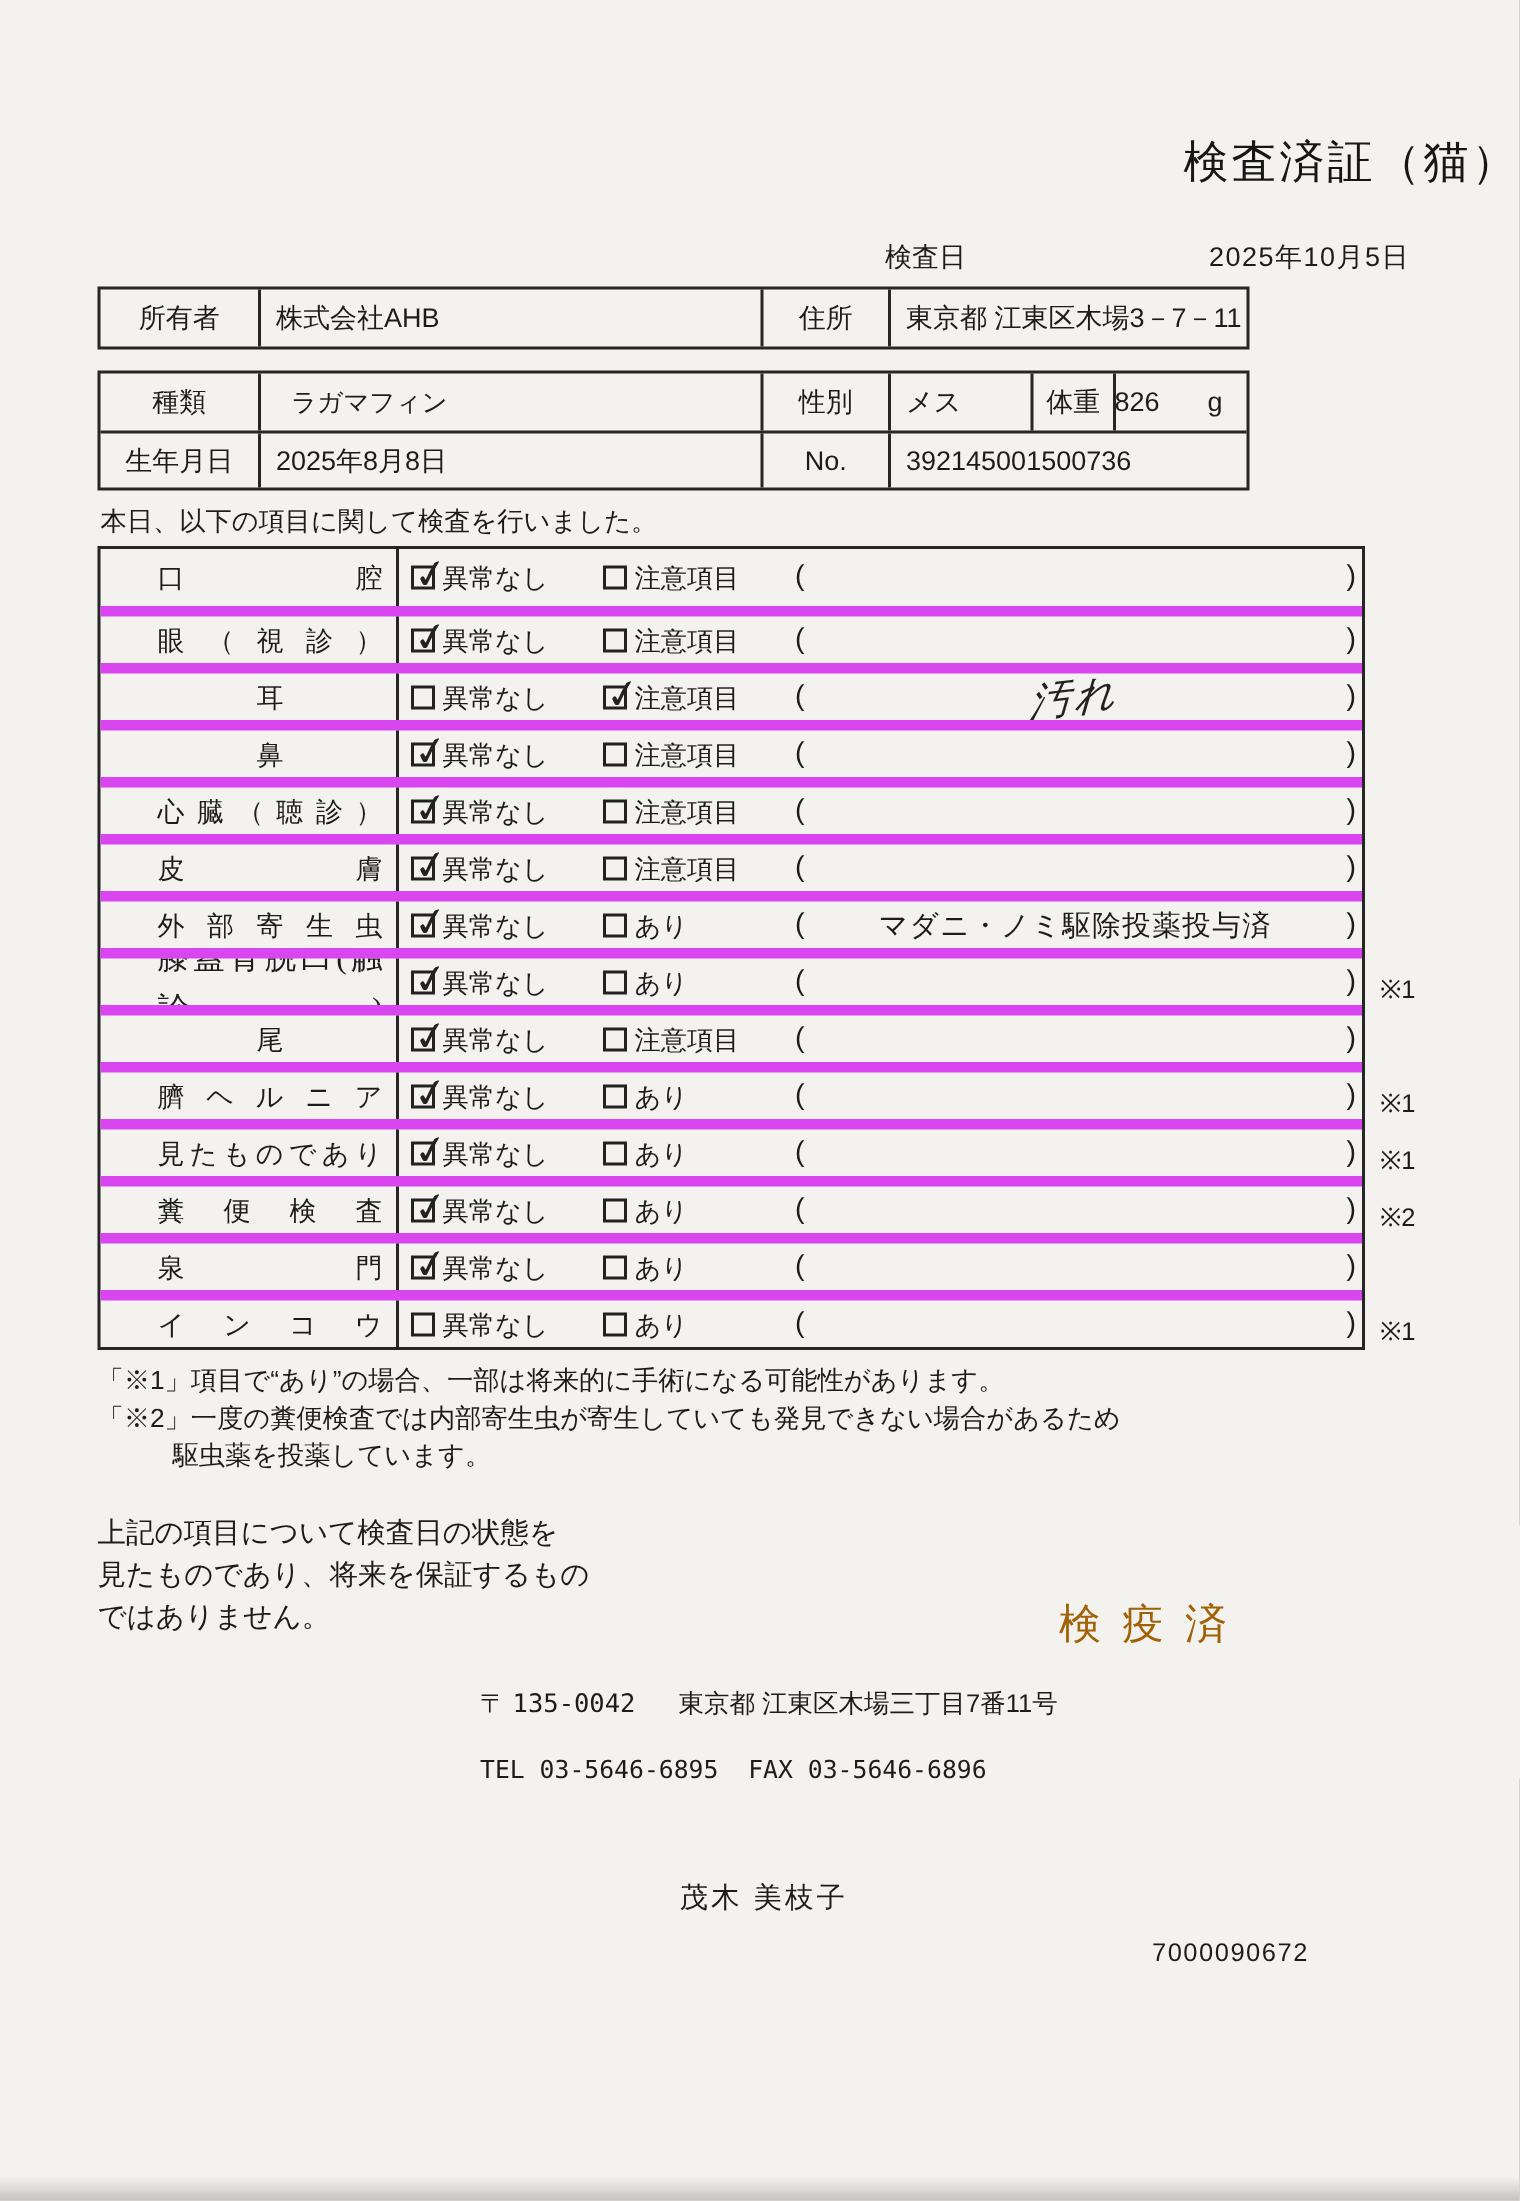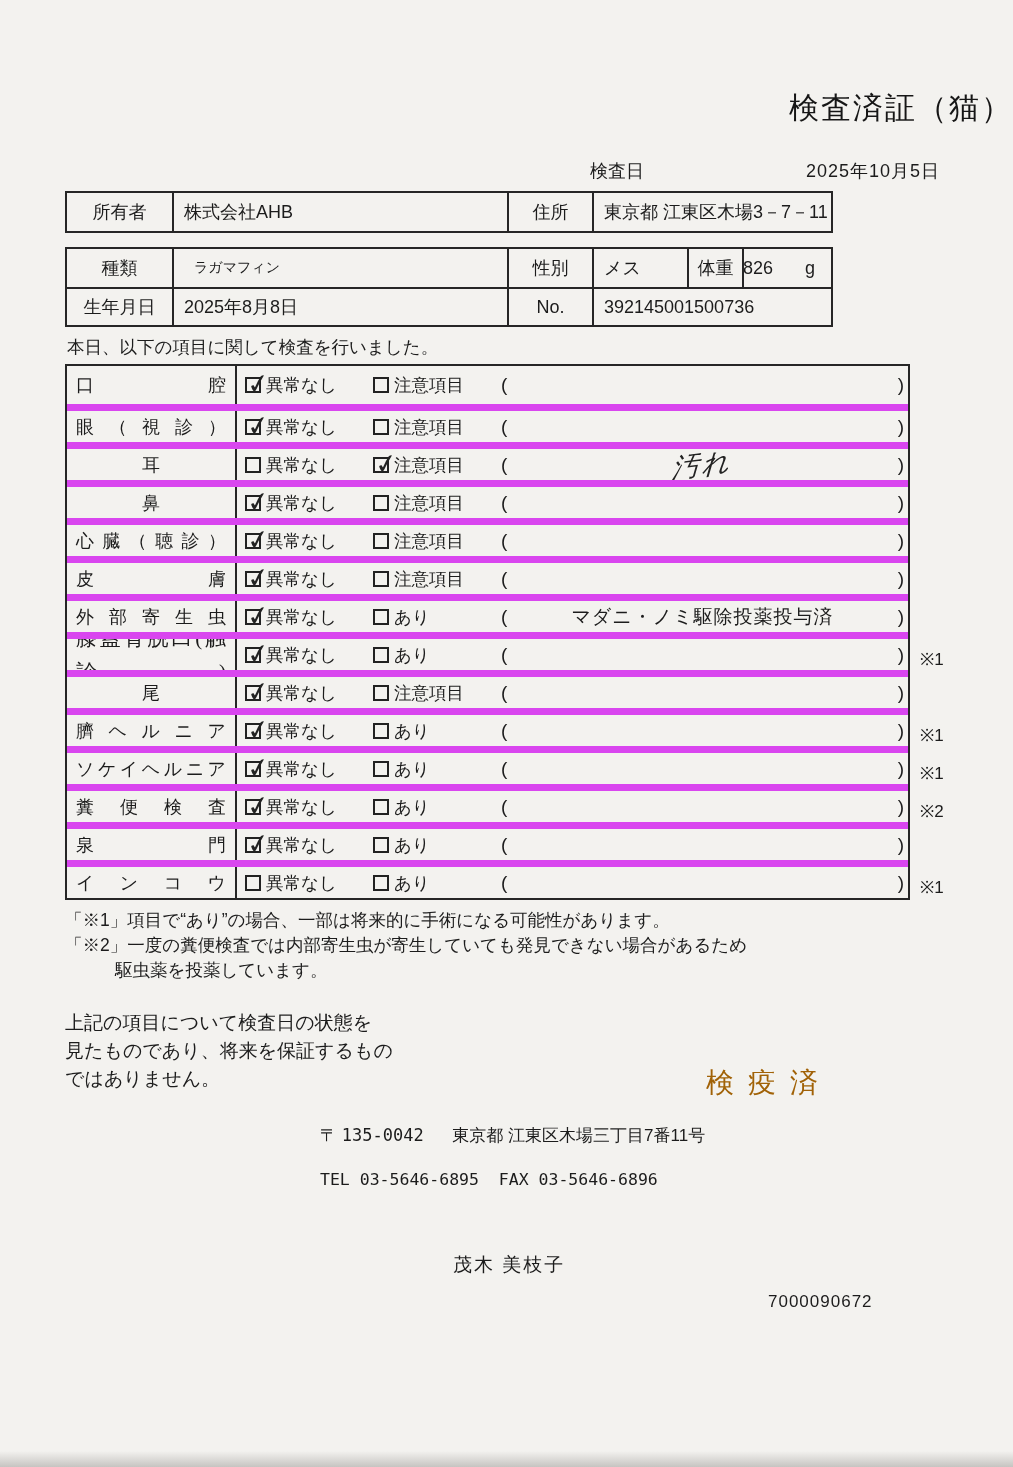--- a/index.html
+++ b/index.html
@@ -27,32 +27,32 @@
   .tbl2{ margin-top:14px; }
   .trow{ display:flex; height:38px; }
   .trow + .trow{ border-top:2px solid #262626; }
   .cell{ display:flex; align-items:center; font-size:18px; overflow:hidden; }
   .cell + .cell{ border-left:2px solid #262626; }
   .c-label{ justify-content:center; text-align:center; }
   .c-val{ padding-left:10px; }
   .w105{ width:105px; flex:none; } .w335{ width:335px; flex:none; }
   .w85{ width:85px; flex:none; } .w95{ width:95px; flex:none; }
   .w55{ width:55px; flex:none; } .grow{ flex:1; }
-  .breed{ font-size:14px;padding-left:20px; }
+  .breed{ font-size:17px;padding-left:20px; }
   .weight{ justify-content:flex-end; padding-right:16px; gap:32px; }
 
   .intro{ margin:8px 0 0 67px; font-size:17.5px; }
 
   
   .main-tbl{ margin:5px 0 0 65px; width:845px; border:2px solid #262626; }
   .mrow{ position:relative; display:flex; height:38px; }
   .mrow + .mrow{ border-top:7px solid #d946ef; }
   .mlabel{
     width:170px; flex:none; border-right:2px solid #262626;
-    display:flex; align-items:center; padding:0 9px; font-size:18px; overflow:hidden;
+    display:flex; align-items:center; padding:0 9px; font-size:18px; overflow:hidden;margin-left:29px;
   }
   .jl{ display:block; width:100%; text-align:justify; text-align-last:justify; line-height:34px; }
   .cl{ display:block; width:100%; text-align:center; line-height:34px; }
   .sm{ font-size:21px; letter-spacing:0;font-family:Liberation Serif, serif; }
   .mbody{ flex:1; display:flex; align-items:center; padding-left:8px; font-size:17.5px; }
   .cb{ display:flex; align-items:center; width:128px; flex:none; }
   .box{
     width:16px; height:16px; border:2px solid #222; margin-right:5px;
     position:relative; flex:none; background:transparent;
   }
@@ -387,21 +387,21 @@
             <span class="po">(</span>
             <span class="pv"></span>
             <span class="pc">)</span>
           </span>
       </div>
       <span class="mnote">※1</span>
     </div>
 
     <div class="mrow">
       <div class="mlabel">
-          <span class="jl">ソケイヘルニア</span>
+          <span class="jl">見たものであり</span>
         </div>
       <div class="mbody">
         <span class="cb">
             <span class="box">
               <span class="tick">✓</span>
             </span>
             <span>異常なし</span>
           </span>
         <span class="cb">
             <span class="box">

